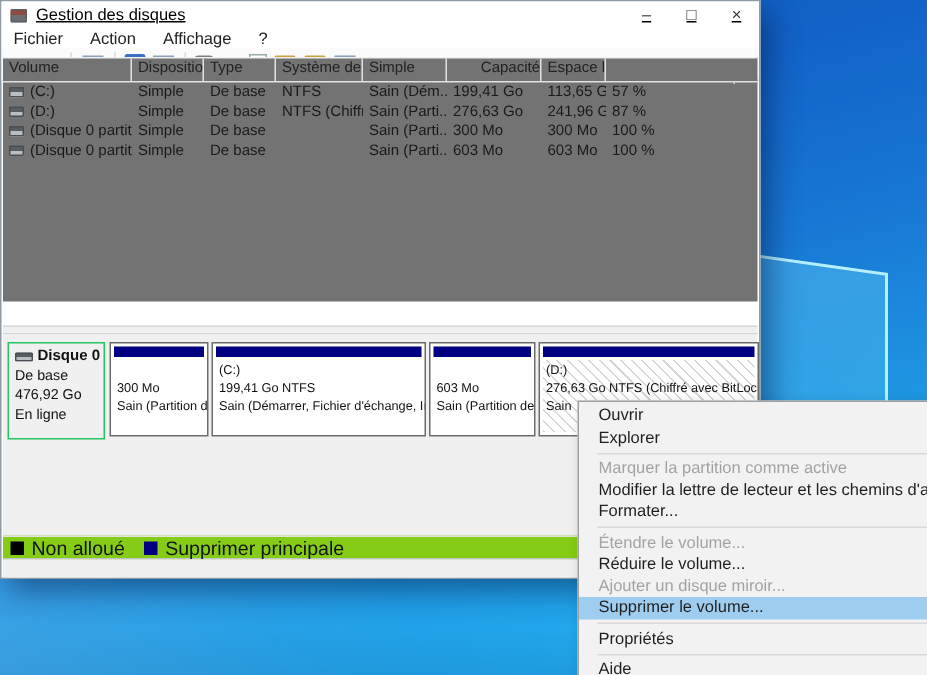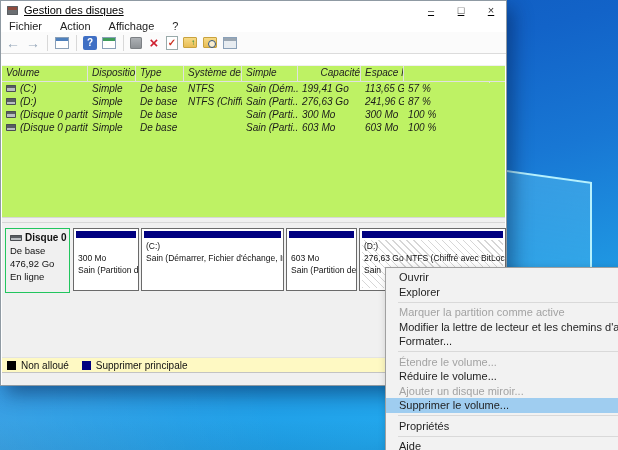--- a/index.html
+++ b/index.html
@@ -43,21 +43,21 @@
   .tb-remote-action-icon{width:12px;height:12px;background:linear-gradient(#b0b4b8,#8a8e92);border-radius:2px;box-shadow:0 0 0 1px #7c8084 inset;}
   .tb-delete-volume-icon{color:#cf2030;font-weight:bold;font-size:15px;}
   .tb-check-disk-icon{width:12px;height:14px;background:#fff;border:1px solid #9aa;color:#c32;font-size:10px;font-weight:bold;display:flex;align-items:center;justify-content:center;box-sizing:border-box;}
   .folder{width:14px;height:11px;background:linear-gradient(#f6da85,#e9bd55);border:1px solid #c9a23e;border-radius:1px;position:relative;box-sizing:border-box;}
   .folder .ov{position:absolute;right:1px;bottom:0;font-size:8px;font-weight:bold;color:#2c8a3c;line-height:8px;}
   .folder .mag{position:absolute;right:0;bottom:-1px;width:6px;height:6px;border:1.5px solid #33557d;border-radius:50%;background:rgba(255,255,255,.7);}
   .tb-properties-icon .winico{background:#e7ecf1;}
   .tb-properties-icon .winico i{background:#9aa6b2;}
 
   
-  .listpane{position:absolute;left:1px;right:1px;top:64px;height:163px;background:#bef264;overflow:hidden;font-style:italic;}
+  .listpane{position:absolute;left:1px;right:1px;top:37px;height:163px;background:#737373;overflow:hidden;}
   .vheader{display:flex;height:15px;border-bottom:1px solid #e1e1e1;border-top:1px solid #f0f0f0;}
   .hcell{font-size:10px;color:#222;padding:1px 0 0 4px;border-right:1px solid #e1e1e1;box-sizing:border-box;
     white-space:nowrap;overflow:hidden;flex:0 0 auto;}
   .hcell.fill{flex:1 1 auto;border-right:none;}
   .vrow{display:flex;height:13px;align-items:center;}
   .vcell{font-size:10px;color:#1a1a1a;padding-left:4px;white-space:nowrap;overflow:hidden;
     box-sizing:border-box;flex:0 0 auto;display:flex;align-items:center;}
   .drive-ico{width:10px;height:7px;margin-right:4px;flex:0 0 auto;border-radius:1px;
     background:linear-gradient(180deg,#585d62 0 50%,#b9bec2 50% 100%);box-shadow:0 0 0 1px #4a4e52 inset;}
 
@@ -72,23 +72,23 @@
     background:linear-gradient(180deg,#585d62 0 50%,#b9bec2 50% 100%);box-shadow:0 0 0 1px #4a4e52 inset;}
   .partarea{position:absolute;left:70px;top:5px;width:435px;height:65px;}
   .pblock{position:absolute;top:0;height:63px;background:#fff;border:1px solid #6a6a6a;box-sizing:border-box;overflow:hidden;}
   .pstripe{margin:2px 2px 0 2px;height:7px;background:#000080;}
   .pbody{position:relative;padding:2px 0 0 4px;}
   .pline{height:12px;line-height:12px;font-size:8.5px;color:#111;white-space:nowrap;overflow:hidden;position:relative;z-index:1;}
   .pblock.sel .hatch{position:absolute;left:2px;right:2px;top:11px;bottom:2px;
     background:repeating-linear-gradient(45deg,rgba(110,110,110,.28) 0 1px,transparent 1px 5px);}
 
   
-  .legend{position:absolute;left:1px;right:1px;top:356px;height:16px;background:#fef9c3;
+  .legend{position:absolute;left:1px;right:1px;top:356px;height:16px;background:#84cc16;
     border-top:1px solid #e3e3e3;border-bottom:1px solid #c3c3c3;box-sizing:border-box;
-    display:flex;align-items:center;padding-left:5px;gap:13px;font-size:10px;color:#111;}
+    display:flex;align-items:center;padding-left:5px;gap:13px;font-size:13px;color:#111;}
   .lg{display:flex;align-items:center;gap:5px;}
   .sw{width:9px;height:9px;display:inline-block;}
   .statusbar{position:absolute;left:1px;right:1px;top:372px;height:12px;background:#f0f0f0;}
 
   
   .ctxmenu{position:absolute;left:385px;top:267px;width:242px;height:192px;background:#f2f2f2;
     border:1px solid #a0a0a0;box-sizing:border-box;padding-top:2px;z-index:10;
     box-shadow:4px 4px 10px rgba(0,0,0,.3);}
   .mitem{height:14.5px;line-height:14.5px;padding-left:13px;font-size:11px;color:#1f1f1f;white-space:nowrap;overflow:hidden;}
   .mitem.disabled{color:#a3a3a3;}
@@ -298,20 +298,21 @@
           <div class="pbody">
             <div class="pline"></div>
             <div class="pline">300 Mo</div>
             <div class="pline">Sain (Partition d</div>
           </div>
         </div>
         <div class="pblock" style="left: 69px; width: 143px;">
           <div class="pstripe"></div>
           <div class="pbody">
             <div class="pline">(C:)</div>
+            <div class="pline">199,41 Go NTFS</div>
             <div class="pline">Sain (Démarrer, Fichier d'échange, Im</div>
           </div>
         </div>
         <div class="pblock" style="left: 214px; width: 71px;">
           <div class="pstripe"></div>
           <div class="pbody">
             <div class="pline"></div>
             <div class="pline">603 Mo</div>
             <div class="pline">Sain (Partition de r</div>
           </div>

